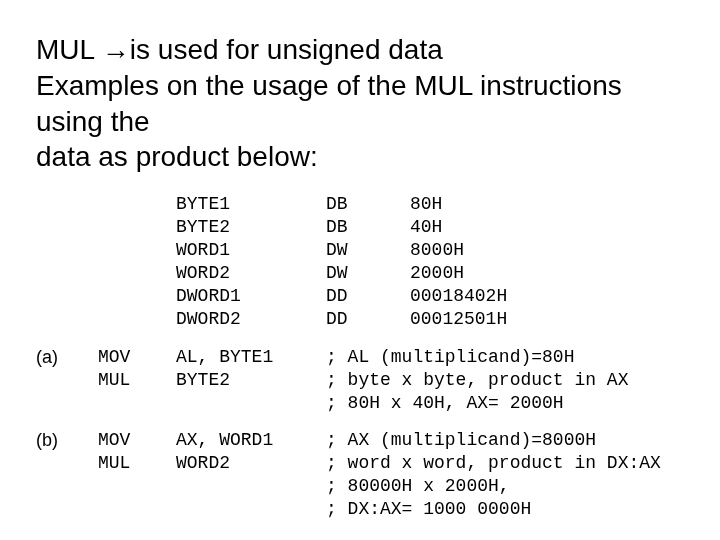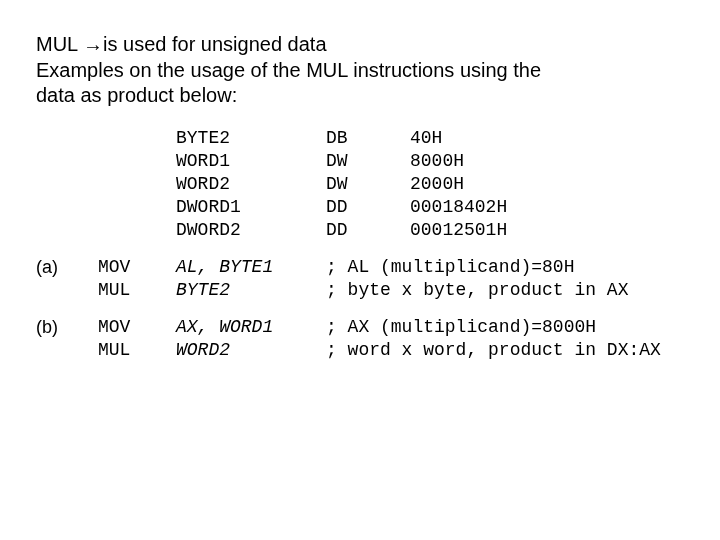--- a/index.html
+++ b/index.html
@@ -9,21 +9,21 @@
     width: 720px;
     height: 540px;
   }
   .page {
     padding: 32px 36px 0 36px;
     box-sizing: border-box;
     width: 720px;
   }
   .intro {
     font-family: Arial, Helvetica, sans-serif;
-    font-size: 20px;
+    font-size: 28px;
     line-height: 1.28;
     color: #000;
   }
   .arrow {
     font-family: Arial, Helvetica, sans-serif;
   }
   .codeblock {
     margin-top: 18px;
   }
   table.code {
@@ -42,21 +42,20 @@
     font-family: Arial, Helvetica, sans-serif;
     font-size: 18px;
     width: 62px;
   }
   .col-op {
     width: 78px;
     margin-left: 44px;
   }
   .col-arg {
     width: 150px;
-    font-style: italic;
   }
   .col-cmt {
     width: auto;
   }
   tr.gap td {
     height: 14px;
   }
   
   .dd-name { width: 108px; }
   .dd-type { width: 84px; }
@@ -70,20 +69,27 @@
   <div class="intro">
     <span>MUL </span><span class="arrow">→</span><span>is used for unsigned data</span><br>
     <span>Examples on the usage of the MUL instructions using the</span><br>
     <span>data as product below:</span>
   </div>
 
   <div class="codeblock">
 
     <table class="code">
       <tbody>
+          <tr>
+        <td class="col-label"></td>
+        <td class="col-op"></td>
+        <td class="dd-name">BYTE1</td>
+        <td class="dd-type">DB</td>
+        <td class="dd-val">80H</td>
+      </tr>
       <tr>
         <td class="col-label"></td>
             <td class="col-op"></td>
         <td class="dd-name">BYTE2</td>
         <td class="dd-type">DB</td>
         <td class="dd-val">40H</td>
       </tr>
       <tr>
         <td class="col-label"></td>
             <td class="col-op"></td>
@@ -122,34 +128,52 @@
         <td class="col-op">MOV</td>
         <td class="col-arg">AL, BYTE1</td>
         <td class="col-cmt" colspan="2">; AL (multiplicand)=80H</td>
       </tr>
       <tr>
         <td class="col-label"></td>
         <td class="col-op">MUL</td>
         <td class="col-arg">BYTE2</td>
         <td class="col-cmt" colspan="2">; byte x byte, product in AX</td>
       </tr>
+      <tr>
+        <td class="col-label"></td>
+        <td class="col-op"></td>
+        <td class="col-arg"></td>
+        <td class="col-cmt" colspan="2">; 80H x 40H, AX= 2000H</td>
+      </tr>
 
       <tr class="gap">
             <td colspan="5"></td>
           </tr>
 
       <tr>
         <td class="col-label">(b)</td>
         <td class="col-op">MOV</td>
         <td class="col-arg">AX, WORD1</td>
         <td class="col-cmt" colspan="2">; AX (multiplicand)=8000H</td>
       </tr>
       <tr>
         <td class="col-label"></td>
         <td class="col-op">MUL</td>
         <td class="col-arg">WORD2</td>
         <td class="col-cmt" colspan="2">; word x word, product in DX:AX</td>
       </tr>
+      <tr>
+        <td class="col-label"></td>
+        <td class="col-op"></td>
+        <td class="col-arg"></td>
+        <td class="col-cmt" colspan="2">; 80000H x 2000H,</td>
+      </tr>
+      <tr>
+        <td class="col-label"></td>
+        <td class="col-op"></td>
+        <td class="col-arg"></td>
+        <td class="col-cmt" colspan="2">; DX:AX= 1000 0000H</td>
+      </tr>
     </tbody>
       </table>
 
   </div>
 </div>
 
 </body></html>

